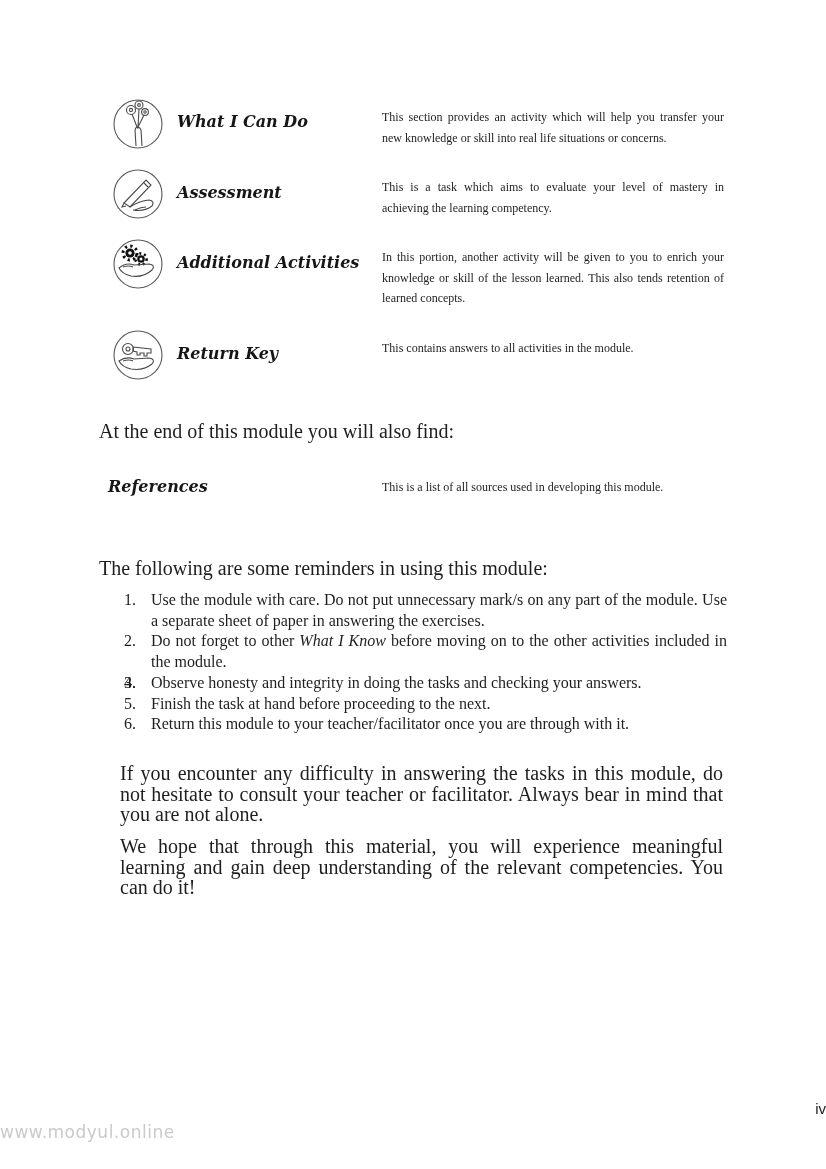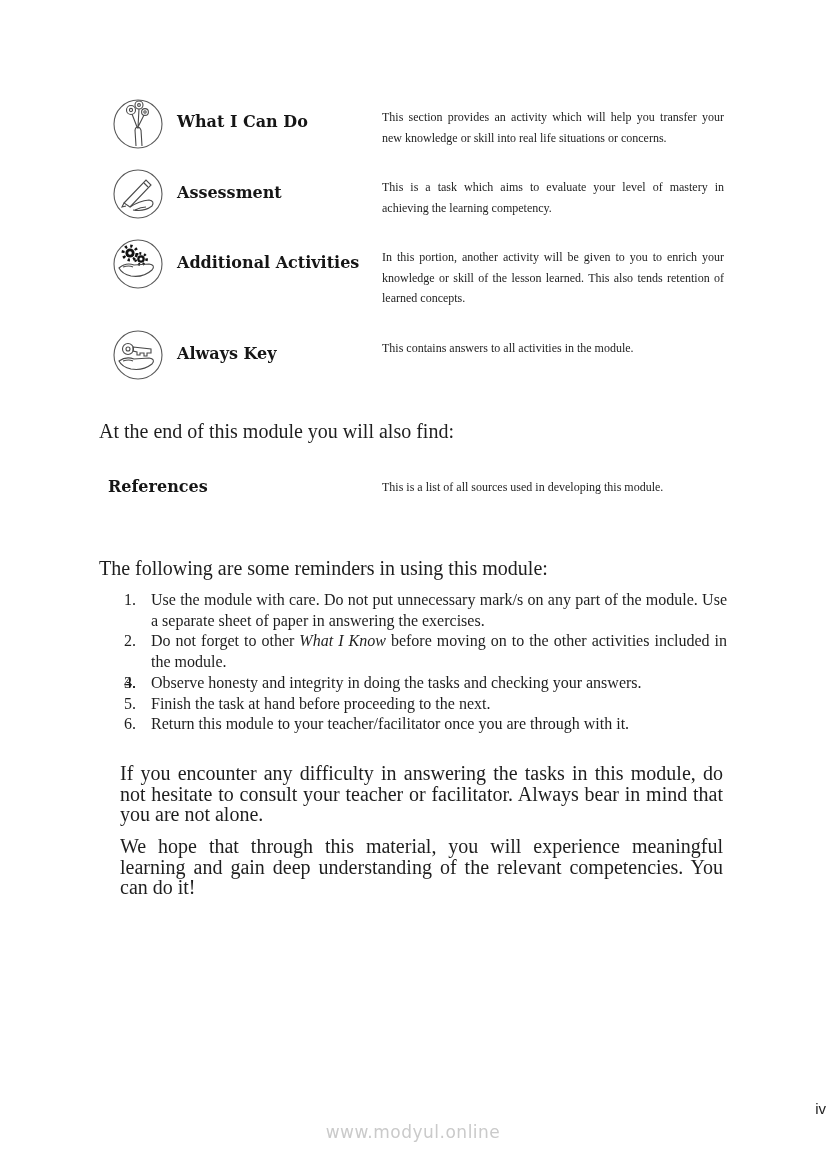--- a/index.html
+++ b/index.html
@@ -10,38 +10,38 @@
     font-family:"Liberation Serif",serif;
     color:#1e1e1e;
     overflow:hidden;
   }
   .abs{position:absolute;}
   .icon{left:111px;width:54px;height:54px;}
   .icon svg{display:block;}
   .slabel{
     left:177px;
     font-family:"DejaVu Serif",serif;
-    font-weight:bold;
+    font-style:italic;font-weight:bold;
     font-size:16px;line-height:20px;
     color:#161616;
     white-space:nowrap;
   }
   .desc{
     left:382px;width:342px;
     font-size:12px;line-height:20.7px;
     text-align:justify;
   }
   .body-text{font-size:20px;line-height:20.7px;}
   .list{left:124px;width:603px;}
   .item{position:relative;padding-left:27px;text-align:justify;font-size:16px;line-height:20.7px;}
   .num{position:absolute;left:0;top:0;}
   .closing{left:120px;width:603px;text-align:justify;}
   .page-number{left:0;right:0;text-align:right;font-size:15px;font-family:"Liberation Sans",sans-serif;color:#1e1e1e;}
   .watermark{
-    left:0;right:0;text-align:center;
+    left:0;right:0;
     font-family:"DejaVu Sans",sans-serif;
     font-size:17px;letter-spacing:0.5px;
     color:#cacaca;
   }
 </style>
 </head>
 <body>
 
 <div class="page">
 
@@ -96,21 +96,21 @@
   <div class="abs icon" style="top:328px">
     <svg width="54" height="54" viewBox="0 0 54 54" fill="none" stroke="#4a4a4a" stroke-width="1.1">
       <circle cx="27" cy="27" r="24" stroke="#5a5a5a"></circle>
       <circle cx="17" cy="21" r="5.5"></circle>
       <circle cx="17" cy="21" r="2"></circle>
       <path d="M22,19 L40,21 L40,25 L36,25 L36,28 L33,28 L33,25 L29,25 L29,27 L26,27 L26,24 L22,23 Z"></path>
       <path d="M8,33 Q15,28 23,31 L38,30 Q45,31 41,36 Q32,43 20,41 Q11,39 8,33 Z"></path>
       <path d="M12,33 Q18,31 22,33"></path>
     </svg>
   </div>
-  <div class="abs slabel" style="top:344px">Always Key</div>
+  <div class="abs slabel" style="top:344px">Return Key</div>
   <div class="abs desc" style="top:338px">This contains answers to all activities in the module.</div>
 
   <div class="abs body-text" style="top:421px;left:99px;width:620px">At the end of this module you will also find:</div>
 
   <div class="abs slabel" style="top:477px;left:108px">References</div>
   <div class="abs body-text" style="top:558px;left:99px;width:640px">The following are some reminders in using this module:</div>
 
   <div class="abs desc" style="top:477px">This is a list of all sources used in developing this module.</div>
 
   <div class="abs list" style="top:590px">

